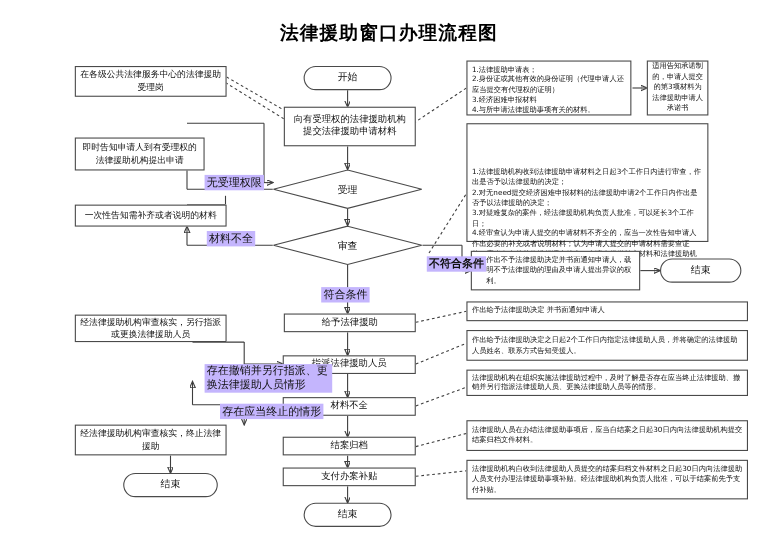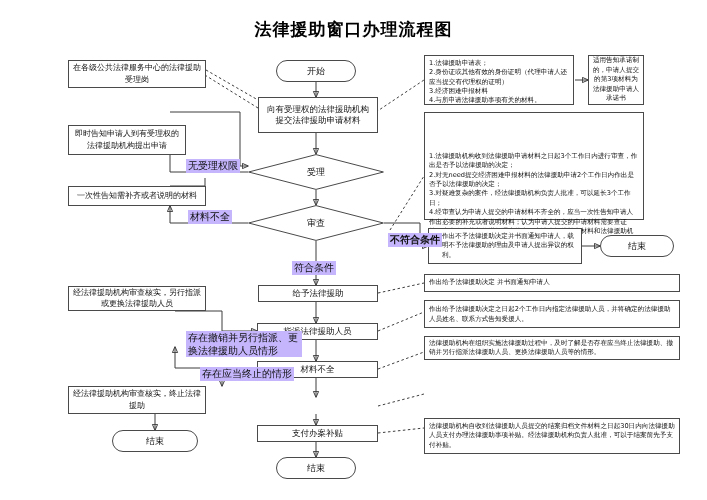--- a/index.html
+++ b/index.html
@@ -210,20 +210,23 @@
   </div>
 
   <div class="node proc" style="left:257px;top:323px;width:121px;height:17px;">
     <span>指派法律援助人员</span>
   </div>
 
   <div class="node proc" style="left:257px;top:361px;width:121px;height:17px;">
     <span>材料不全</span>
   </div>
 
+  <div class="node proc" style="left:257px;top:397px;width:121px;height:17px;">
+    <span>结案归档</span>
+  </div>
 
   <div class="node proc" style="left:257px;top:425px;width:121px;height:17px;">
     <span>支付办案补贴</span>
   </div>
 
   <div class="node term" style="left:276px;top:457px;width:80px;height:22px;">
     <span>结束</span>
   </div>
 
   <div class="node left" style="left:68px;top:60px;width:138px;height:28px;">
@@ -288,18 +291,21 @@
   </div>
 
   <div class="node note mid" style="left:424px;top:300px;width:256px;height:28px;align-items:flex-end;">
     <span>作出给予法律援助决定之日起2个工作日内指定法律援助人员，并将确定的法律援助人员姓名、联系方式告知受援人。</span>
   </div>
 
   <div class="node note mid" style="left:424px;top:336px;width:256px;height:24px;">
     <span>法律援助机构在组织实施法律援助过程中，及时了解是否存在应当终止法律援助、撤销并另行指派法律援助人员、更换法律援助人员等的情形。</span>
   </div>
 
+  <div class="node note mid" style="left:424px;top:382px;width:256px;height:28px;">
+    <span>法律援助人员在办结法律援助事项后，应当自结案之日起30日内向法律援助机构提交结案归档文件材料。</span>
+  </div>
 
   <div class="node note mid" style="left:424px;top:418px;width:256px;height:36px;">
     <span>法律援助机构自收到法律援助人员提交的结案归档文件材料之日起30日内向法律援助人员支付办理法律援助事项补贴。经法律援助机构负责人批准，可以于结案前先予支付补贴。</span>
   </div>
 
 </div>
 
 </body></html>

